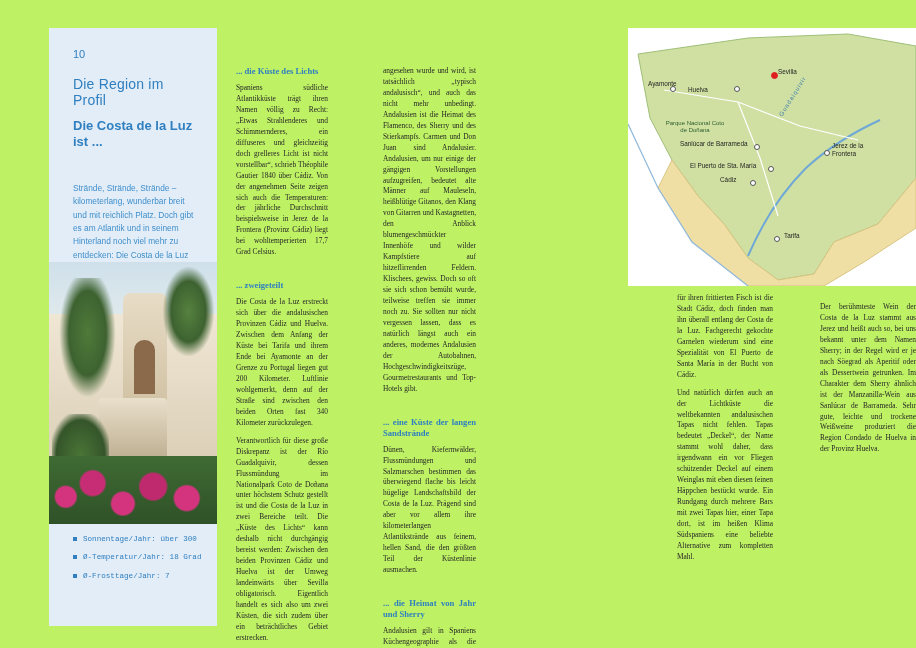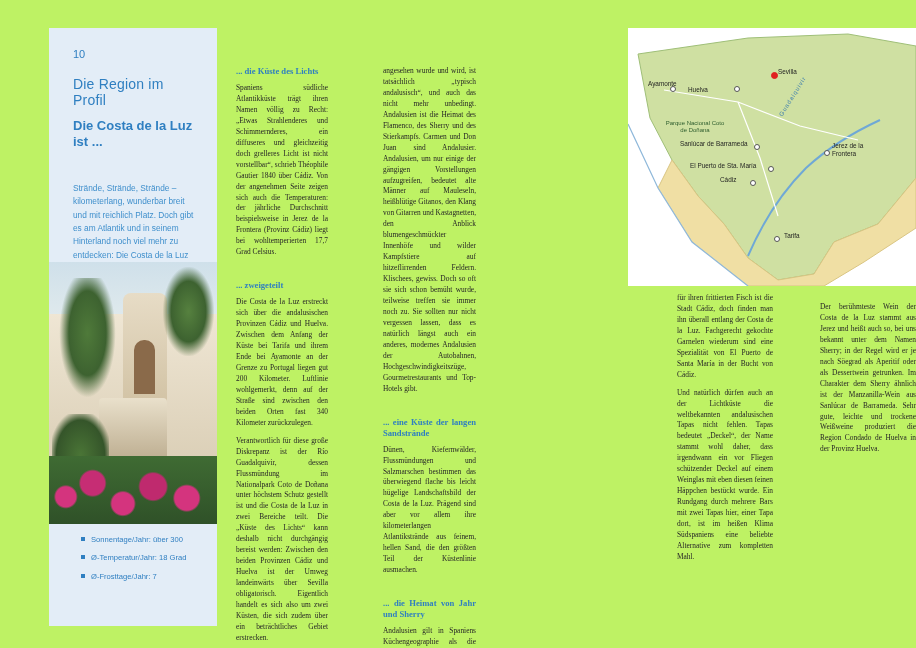--- a/index.html
+++ b/index.html
@@ -61,24 +61,24 @@
   .lede {
     font-family: "Liberation Sans", sans-serif;
     font-size: 8.3px;
     color: #3f8fcc;
     line-height: 1.62;
   }
 
   
   .facts {
     position: absolute;
-    left: 32px;
+    left: 24px;
     bottom: 36px;
     width: 130px;
-    font-family: Liberation Sans, sans-serif;
+    font-family: Liberation Mono, monospace;
     font-size: 7.6px;
     color: #2f7fc1;
   }
   .fact {
     position: relative;
     padding-left: 10px;
     margin-bottom: 9px;
     line-height: 1.25;
   }
   .fact .bullet {

